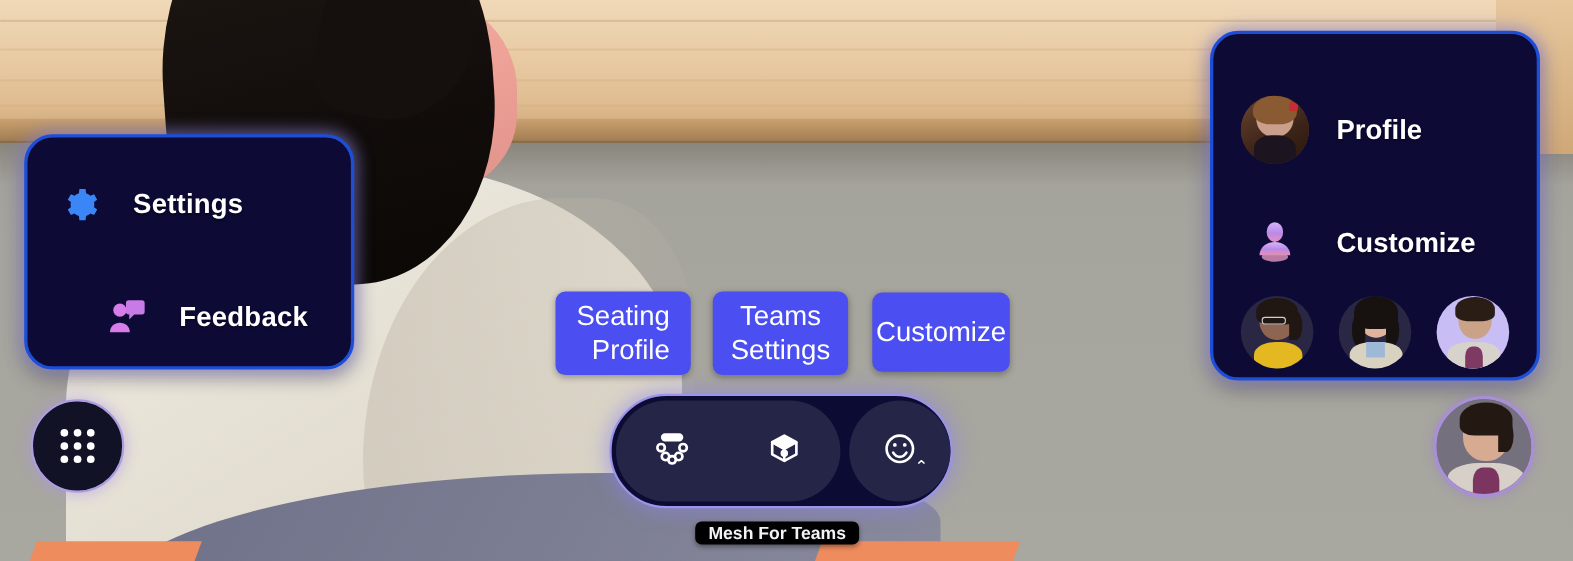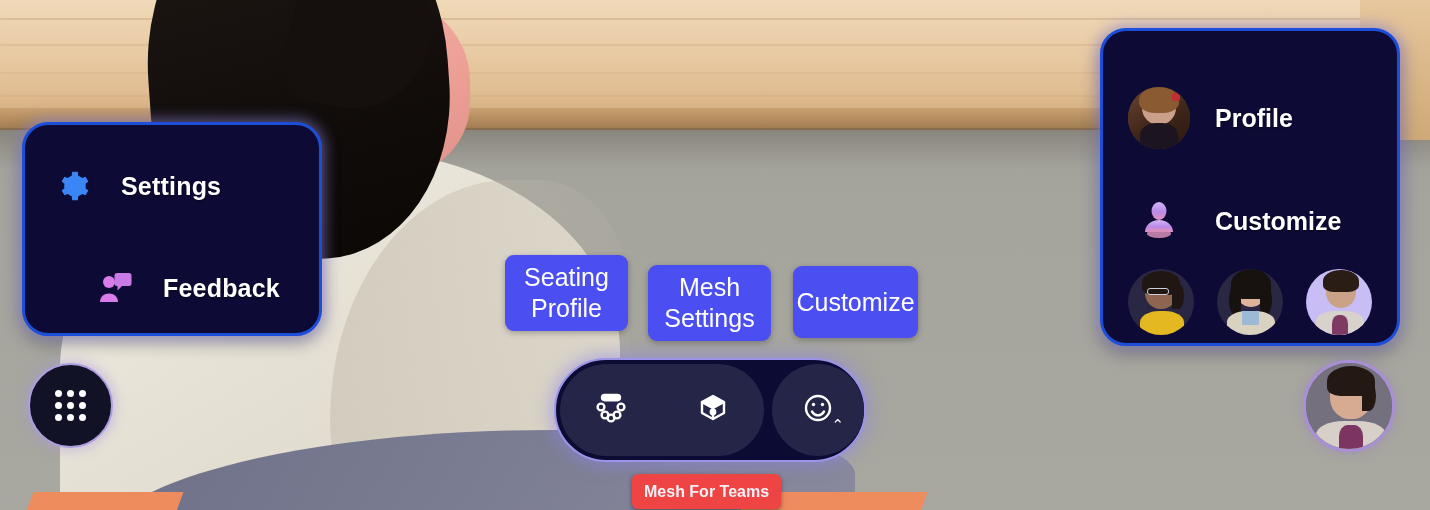--- a/index.html
+++ b/index.html
@@ -125,21 +125,21 @@
   .mini-av.selected { background:#c8bdf5; }
 
   
   .lbl-btn {
     position:absolute; background:#4b4ef0; border-radius:9px;
     color:#fff; font-size:25px; line-height:31px; font-weight:400;
     display:flex; align-items:center; justify-content:center;
     text-align:center; cursor:pointer;
     box-shadow:0 2px 6px rgba(0,0,0,.28);
   }
-  #btn-seating  { left:505px; top:255px; width:123px; height:76px; }
+  #btn-seating  { left:505px; top:265px; width:123px; height:76px;text-align:right; }
   #btn-space    { left:648px; top:265px; width:123px; height:76px; }
   #btn-reactions{ left:793px; top:266px; width:125px; height:72px; }
 
   
   #toolbar {
     position:absolute; left:554px; top:358px; width:312px; height:104px;
     background:#0b0b33; border-radius:52px;
     border:2px solid #9b94e8;
     box-shadow:0 0 16px 4px rgba(140,130,235,.5);
     display:flex; align-items:center;
@@ -157,23 +157,23 @@
     position:absolute; left:216px; top:4px; width:92px; height:92px;
     background:#252548; border-radius:50%;
     display:flex; align-items:center; justify-content:center; cursor:pointer;
   }
   .chev {
     position:absolute; right:20px; bottom:24px; color:#fff; font-size:15px; line-height:1;
   }
 
   
   #tooltip {
-    position:absolute; left:632px; top:474px; height:35px;
-    background:#ef4444; border-radius:6px;
-    display:flex; align-items:center; padding:0 12px;
+    position:absolute; left:632px; top:474px; height:21px;
+    background:#000000; border-radius:6px;
+    display:flex; align-items:flex-end; padding:0 12px;
     color:#f2f2f7; font-size:16px; font-weight:bold;
     box-shadow:0 2px 5px rgba(0,0,0,.4);
   }
 
   
   #apps-button {
     position:absolute; left:28px; top:363px; width:85px; height:85px;
     background:#121226; border-radius:50%;
     border:2px solid #ad9ee0;
     box-shadow:0 0 12px 3px rgba(170,150,225,.45);
@@ -303,21 +303,21 @@
 
 <div class="lbl-btn" id="btn-seating">
   <span style="display:block;">
     <span style="display:block">Seating</span>
     <span style="display:block">Profile</span>
   </span>
 </div>
 
 <div class="lbl-btn" id="btn-space">
   <span style="display:block;">
-    <span style="display:block">Mesh</span>
+    <span style="display:block">Teams</span>
     <span style="display:block">Settings</span>
   </span>
 </div>
 
 <div class="lbl-btn" id="btn-reactions">
   <span>Customize</span>
 </div>
 
 <div id="toolbar">
 

